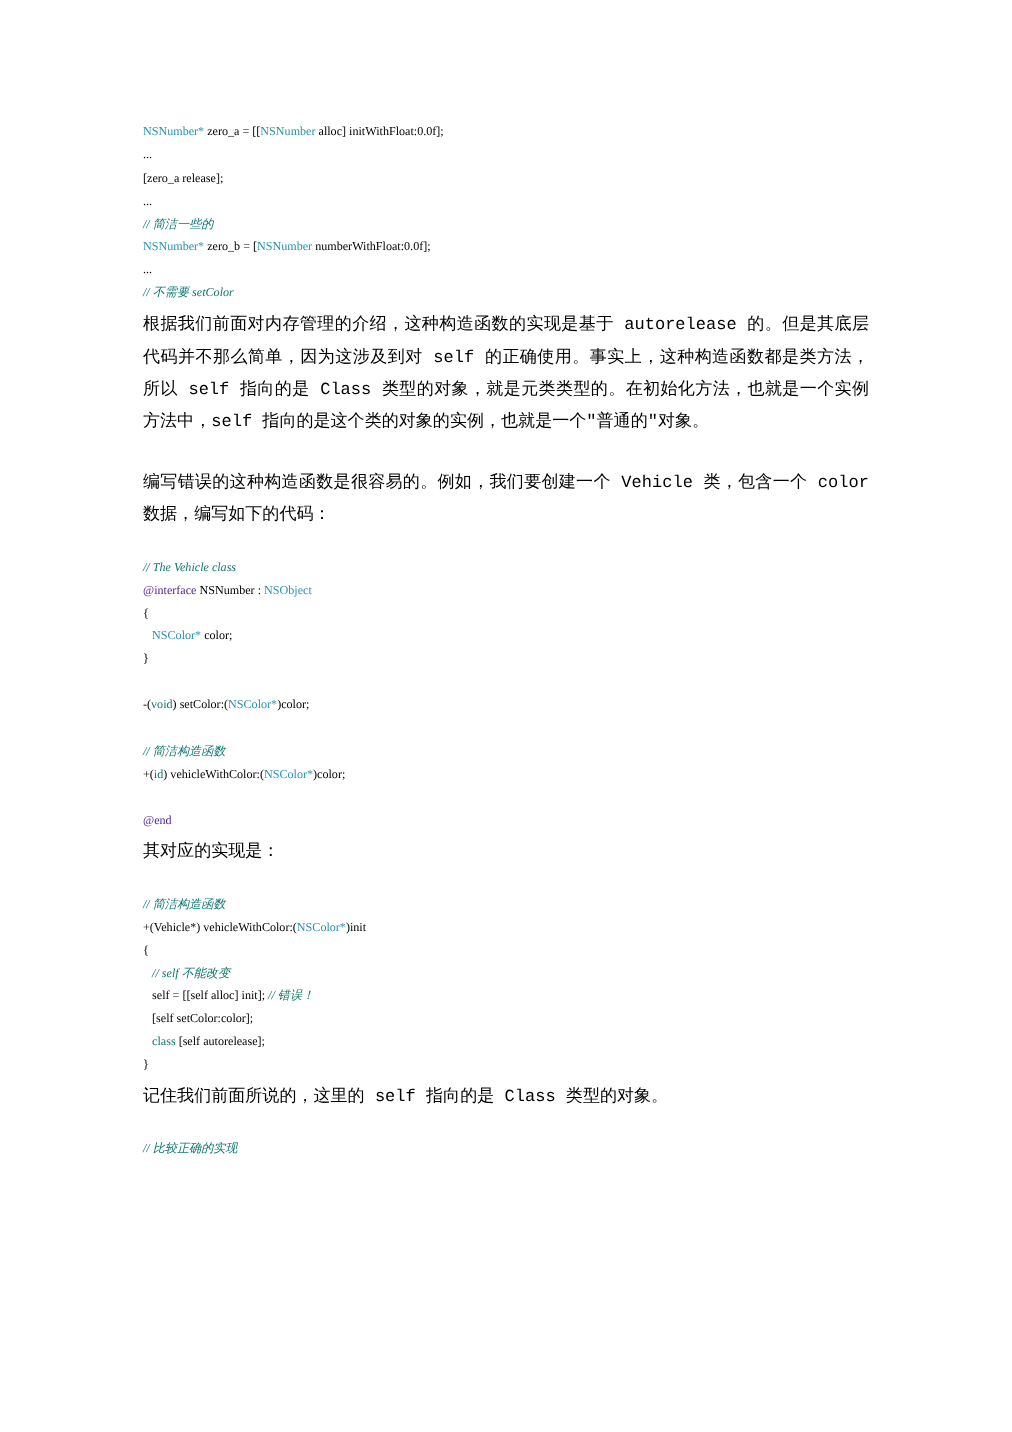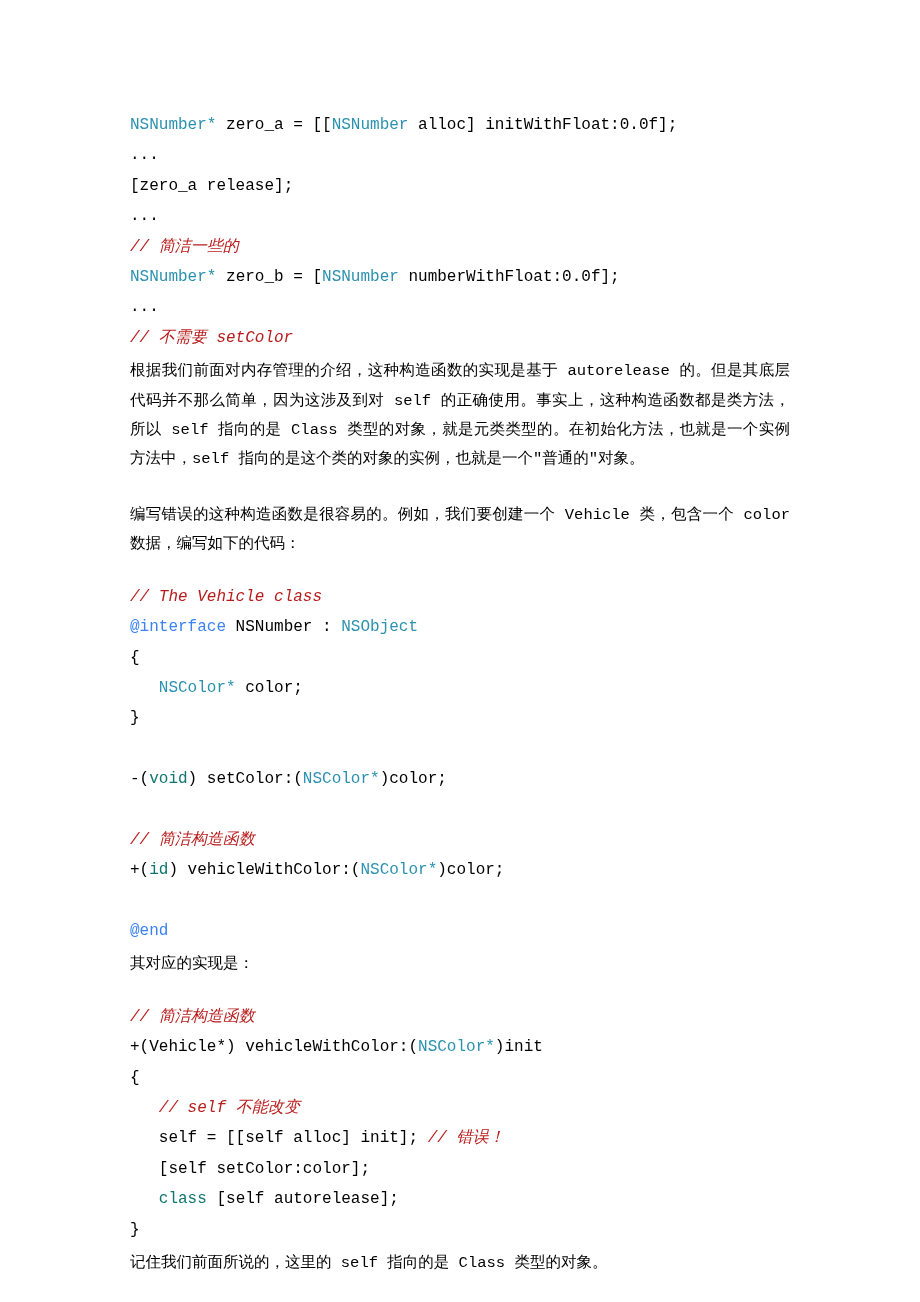--- a/index.html
+++ b/index.html
@@ -7,29 +7,29 @@
     padding: 110px 130px 80px 130px;
     background: #ffffff;
     font-family: "Songti SC", "SimSun", serif;
     font-size: 15.5px;
     line-height: 1.9;
     color: #000;
     width: 920px;
     box-sizing: border-box;
   }
   .code {
-    font-family: Liberation Mono, monospace;
-    font-size: 16px;
+    font-family: Liberation Serif, serif;
+    font-size: 11px;
     white-space: pre;
     line-height: 1.9;
   }
-  .c-comment { color: #b91c1c; font-style: italic; }
+  .c-comment { color: #0f766e; font-style: italic; }
   .c-type    { color: #2b91af; }
   .c-keyword { color: #0f766e; }
-  .c-decl    { color: #3b82f6; }
+  .c-decl    { color: #4c1d95; }
   .prose {
     font-family: Liberation Mono, monospace;
     text-align: justify;
     margin-top: 4px;
     margin-bottom: 4px;
   }
   .gap { height: 18px; }
 </style>
 </head>
 <body>

